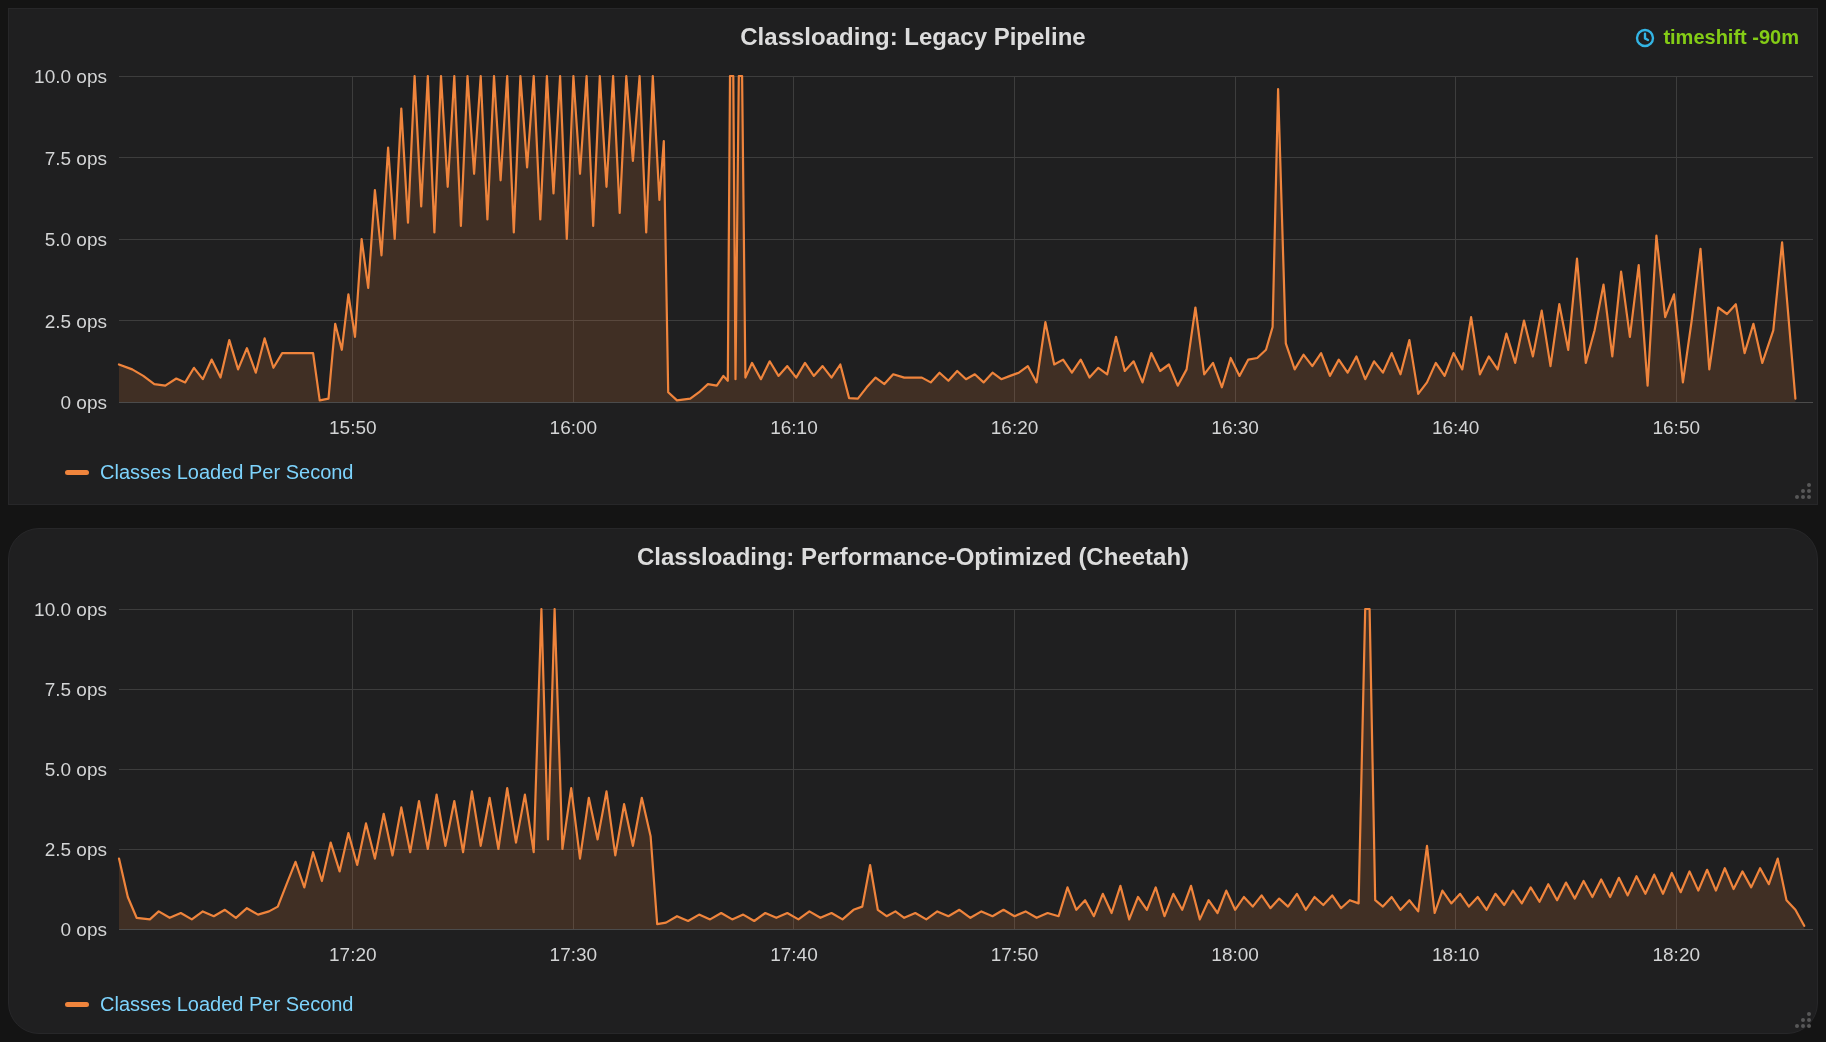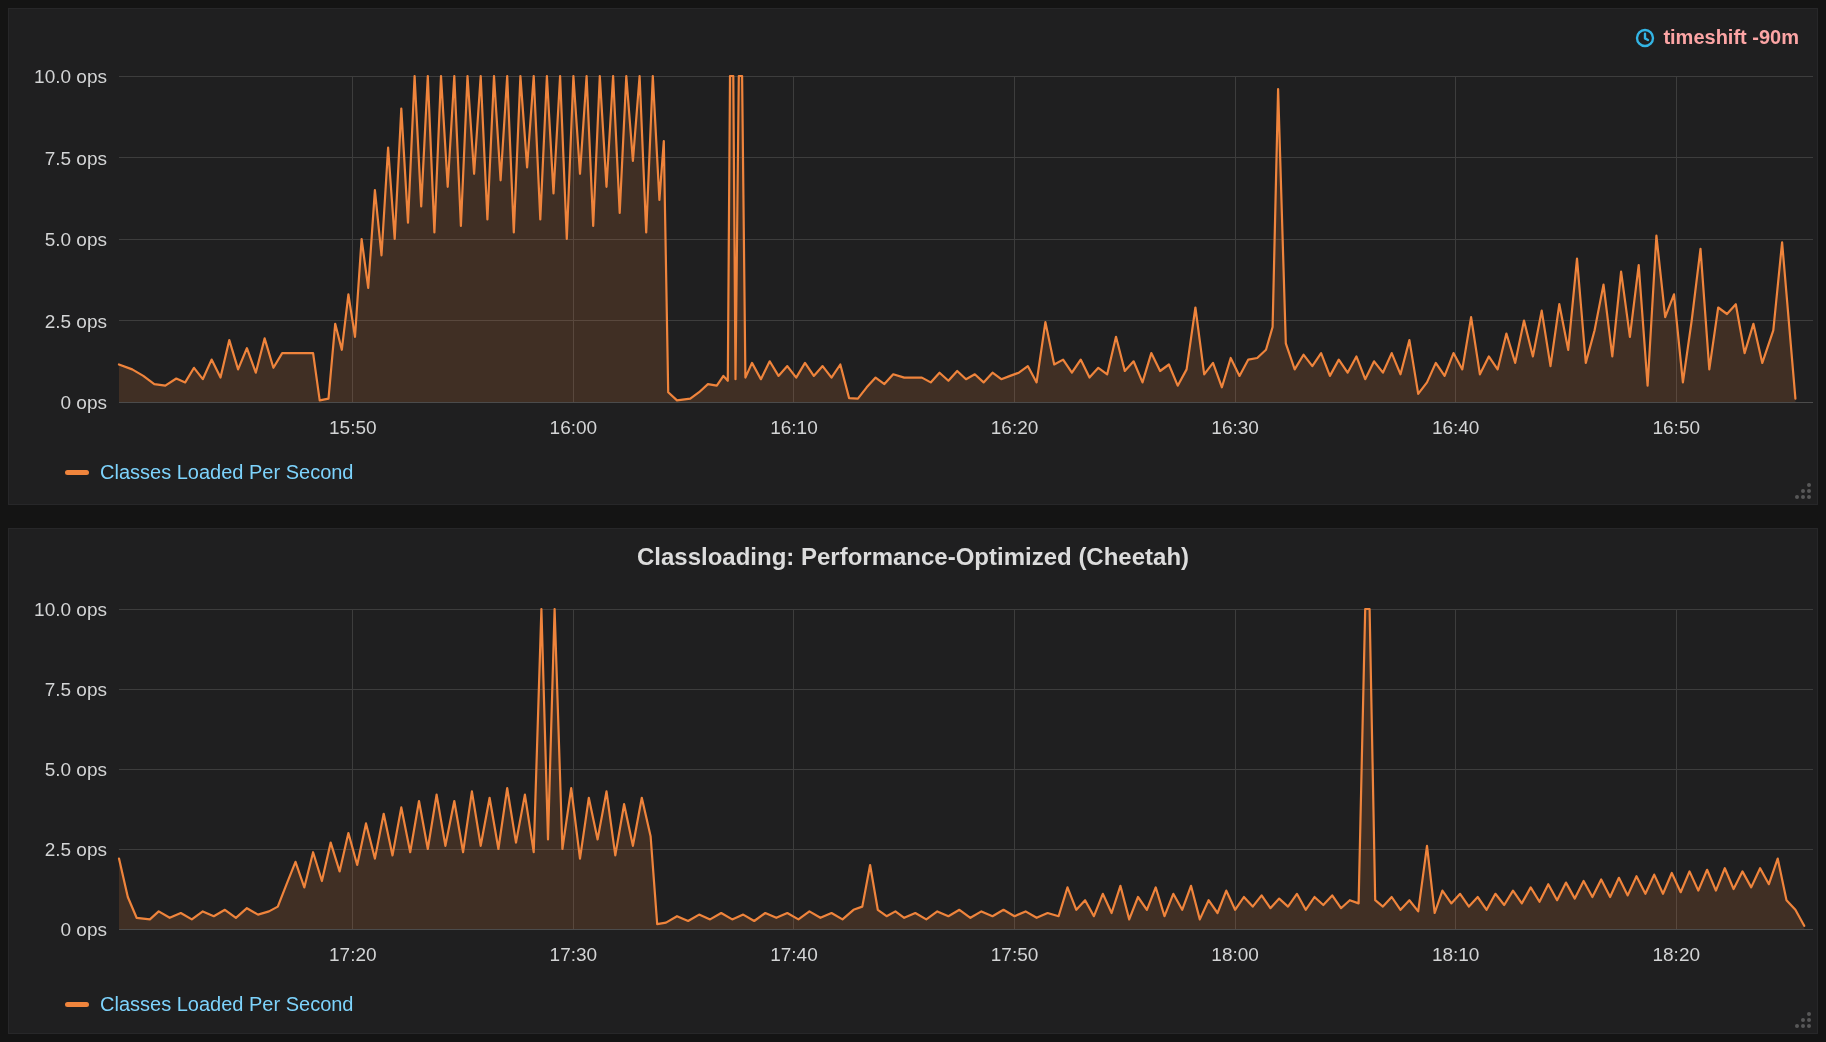--- a/index.html
+++ b/index.html
@@ -1,42 +1,43 @@
 <!DOCTYPE html>
 <html><head>
 <meta charset="utf-8">
 <style>
   html,body{margin:0;padding:0;background:#141414;}
   body{width:1826px;height:1042px;font-family:"Liberation Sans",sans-serif;-webkit-font-smoothing:antialiased;}
   .page{position:relative;width:1826px;height:1042px;background:#141414;overflow:hidden;}
   .panel{position:absolute;left:8px;width:1810px;background:#1f1f20;border:1px solid #272729;box-sizing:border-box;}
   #panel1{top:8px;height:497px;}
-  #panel2{top:528px;height:506px;}
+  #panel2{top:528px;height:506px;border-radius:31px;}
   .panel-title{position:absolute;top:14px;left:0;right:0;text-align:center;font-size:24px;font-weight:bold;color:#dcdcdc;cursor:pointer;z-index:3;}
-  .timeshift{position:absolute;top:17px;right:18px;color:#fca5a5;font-size:20px;font-weight:bold;display:flex;align-items:center;gap:8px;z-index:4;}
+  .timeshift{position:absolute;top:17px;right:18px;color:#84cc16;font-size:20px;font-weight:bold;display:flex;align-items:center;gap:8px;z-index:4;}
   .clock-icon{width:20px;height:20px;display:block;}
   svg.plot{position:absolute;left:0;top:0;width:1810px;height:100%;overflow:visible;z-index:1;}
   text.tick{fill:#d3d4d5;font-size:19px;font-family:"Liberation Sans",sans-serif;}
   .ytick{text-anchor:end;}
   .xtick{text-anchor:middle;}
   .grid{stroke:#3d3d3d;stroke-width:1;shape-rendering:crispEdges;}
   .grid-zero{stroke:#4b4b4b;}
   .legend{position:absolute;left:56px;display:flex;align-items:center;gap:11px;font-size:20px;color:#7dd3fc;z-index:3;cursor:pointer;}
   #panel1 .legend{top:452px;}
   #panel2 .legend{top:464px;}
   .swatch{display:inline-block;width:24px;height:5px;border-radius:3px;background:#ef843c;}
   .resize-handle{position:absolute;right:5px;bottom:4px;width:18px;height:18px;cursor:nwse-resize;z-index:3;}
   .resize-handle circle{fill:#585858;}
 </style>
 </head>
 <body>
 
 <div class="page">
 
   <section class="panel" id="panel1">
+    <div class="panel-title">Classloading: Legacy Pipeline</div>
     <div class="timeshift">
       <svg class="clock-icon" viewBox="0 0 16 16">
         <circle cx="8" cy="8" r="6.4" fill="none" stroke="#33b5e5" stroke-width="1.9"></circle>
         <path d="M8 4.6 V8.3 L10.4 9.6" fill="none" stroke="#33b5e5" stroke-width="1.9" stroke-linecap="round" stroke-linejoin="round"></path>
       </svg>
       <span>timeshift -90m</span>
     </div>
     <svg class="plot">
         <line x1="343.80729166666697" y1="67" x2="343.80729166666697" y2="393" class="grid"></line>
         <line x1="564.3802083333335" y1="67" x2="564.3802083333335" y2="393" class="grid"></line>

